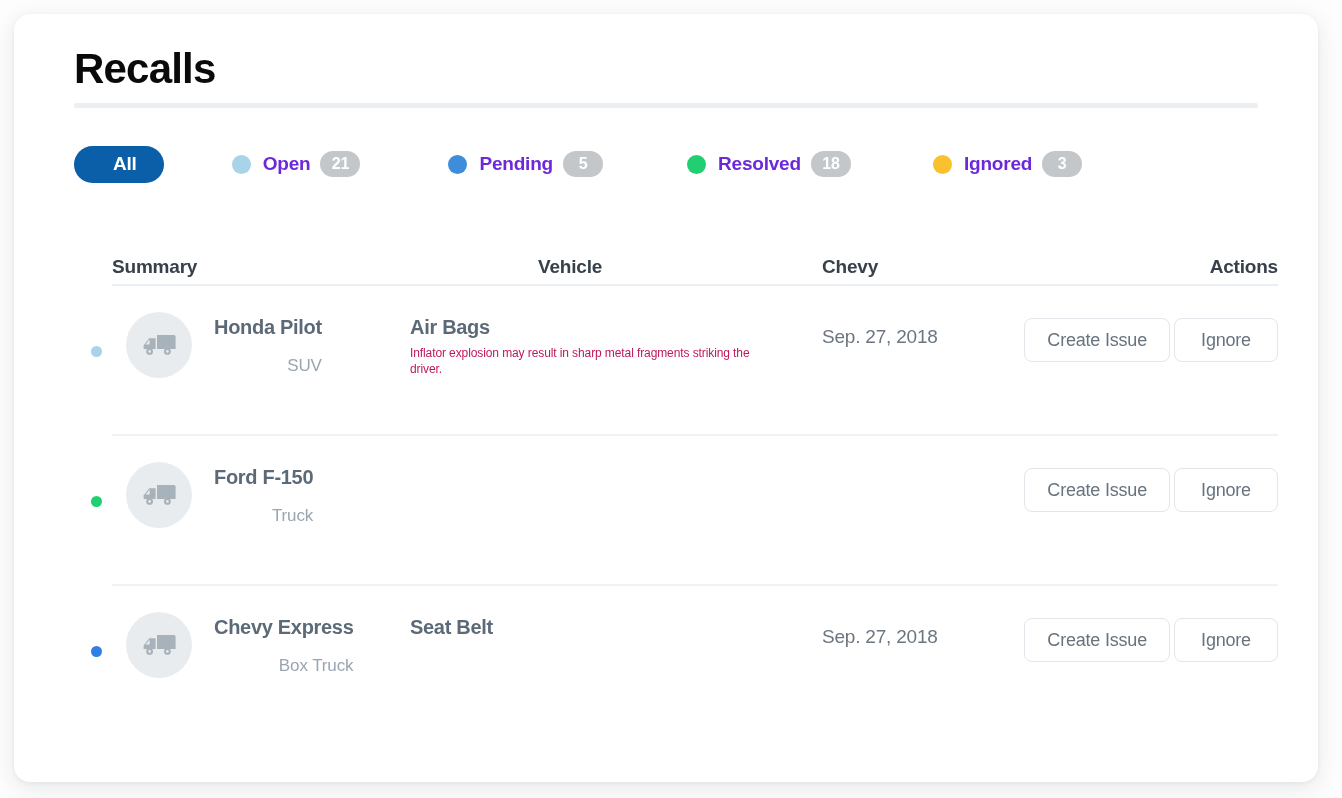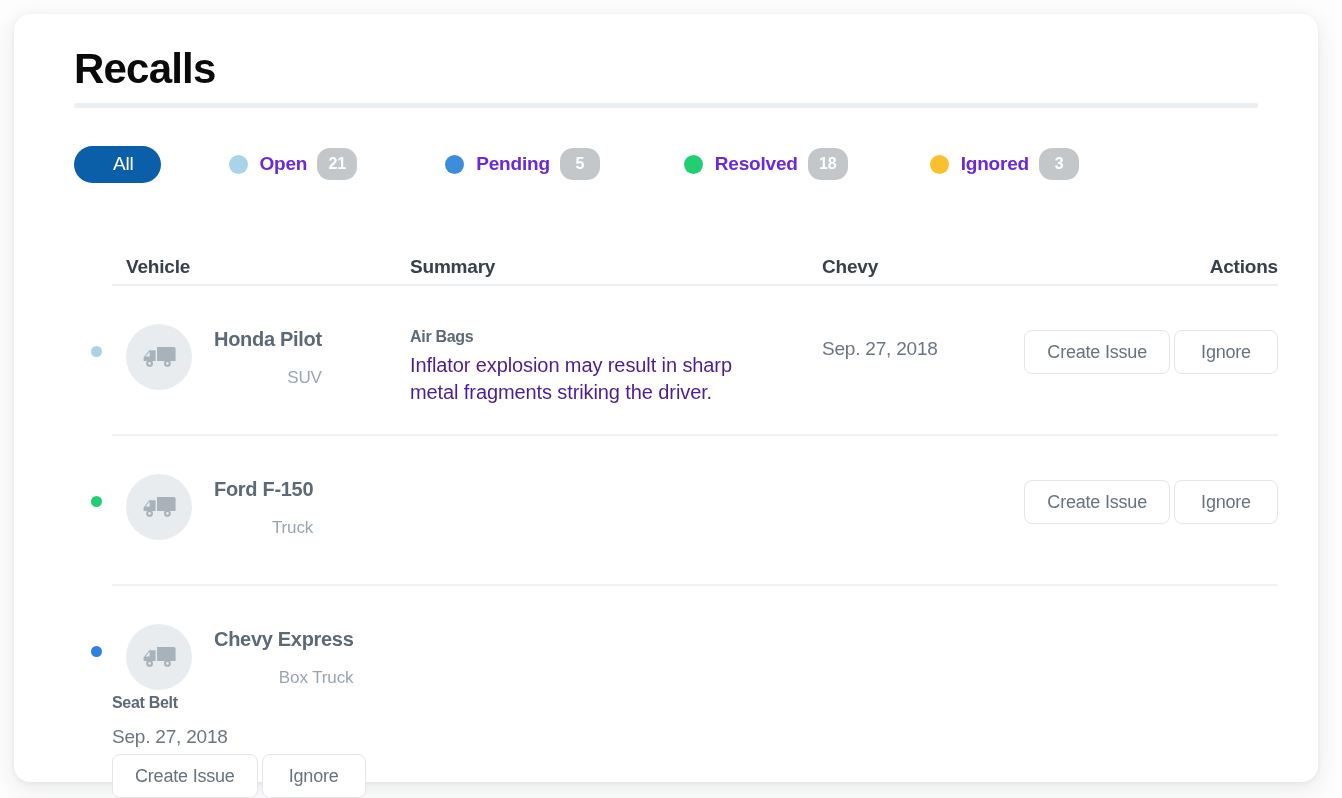--- a/index.html
+++ b/index.html
@@ -75,21 +75,21 @@
   .filter.pill {
     background: #0b5ea8;
     border-radius: 19px;
     padding: 0 27px;
     height: 37px;
     justify-content: center;
   }
   .filter.pill .filter-label {
     color: #ffffff;
     font-size: 19px;
-    font-weight: 400;
+    font-weight: 700;
     letter-spacing: -0.2px;
   }
 
   .filter-dot {
     width: 19px;
     height: 19px;
     border-radius: 50%;
     flex: 0 0 auto;
   }
 
@@ -98,21 +98,21 @@
     font-size: 19px;
     font-weight: 700;
     color: #6d28d9;
     letter-spacing: -0.2px;
     white-space: nowrap;
   }
 
   .filter-count {
     margin-left: 10px;
     min-width: 40px;
-    height: 32px;
+    height: 26px;
     padding: 0 11px;
     border-radius: 13px;
     background: #c4c7ca;
     color: #ffffff;
     font-size: 16px;
     font-weight: 700;
     display: flex;
     align-items: center;
     justify-content: center;
     letter-spacing: -0.2px;
@@ -150,23 +150,23 @@
   .col-summary  { width: 412px; }
   .col-issued   { width: 186px; }
   .col-actions  { flex: 1; text-align: right; }
 
   .row {
     display: flex;
     align-items: flex-start;
     position: relative;
     border-bottom: 2px solid #f0f2f4;
     min-height: 150px;
-    padding-top: 38px;
-  }
-  .row:last-child { border-bottom: none; flex-direction: column; }
+    padding-top: 26px;
+  }
+  .row:last-child { border-bottom: none; }
 
   .status-dot {
     position: absolute;
     left: -21px;
     top: 60px;
     width: 11px;
     height: 11px;
     border-radius: 50%;
   }
 
@@ -205,30 +205,30 @@
     font-weight: 400;
     color: #9aa5b0;
     letter-spacing: -0.1px;
     text-align: right;
   }
 
   
   .summary-cell { width: 412px; padding-top: 4px; }
 
   .summary-title {
-    font-size: 16px;
+    font-size: 20px;
     font-weight: 700;
     color: #5c6a78;
     letter-spacing: -0.3px;
   }
 
   .summary-desc {
     margin-top: 6px;
-    font-size: 20px;
-    color: #4c1d95;
+    font-size: 12px;
+    color: #be185d;
     line-height: 1.35;
     letter-spacing: -0.1px;
     max-width: 340px;
   }
 
   
   .issued-cell {
     width: 186px;
     padding-top: 14px;
     font-size: 19px;
@@ -310,22 +310,22 @@
         <span class="filter-dot" style="background:#fbc02d"></span>
         <span class="filter-label">Ignored</span>
         <span class="filter-count">3</span>
       </div>
 
     </div>
 
     <div class="table">
 
       <div class="thead">
+        <div class="th col-summary">Summary</div>
         <div class="th col-vehicle">Vehicle</div>
-        <div class="th col-summary">Summary</div>
         <div class="th col-issued">Chevy</div>
         <div class="th col-actions">Actions</div>
       </div>
 
       <div class="row">
         <span class="status-dot" style="background:#a8d3e8"></span>
         <div class="vehicle-cell">
           <div class="avatar">
             <svg width="34" height="26" viewBox="0 0 34 26">
               <path d="M15 3 H32 A1.6 1.6 0 0 1 33.6 4.6 V17 H15 Z" fill="#a8b2bb"></path>

